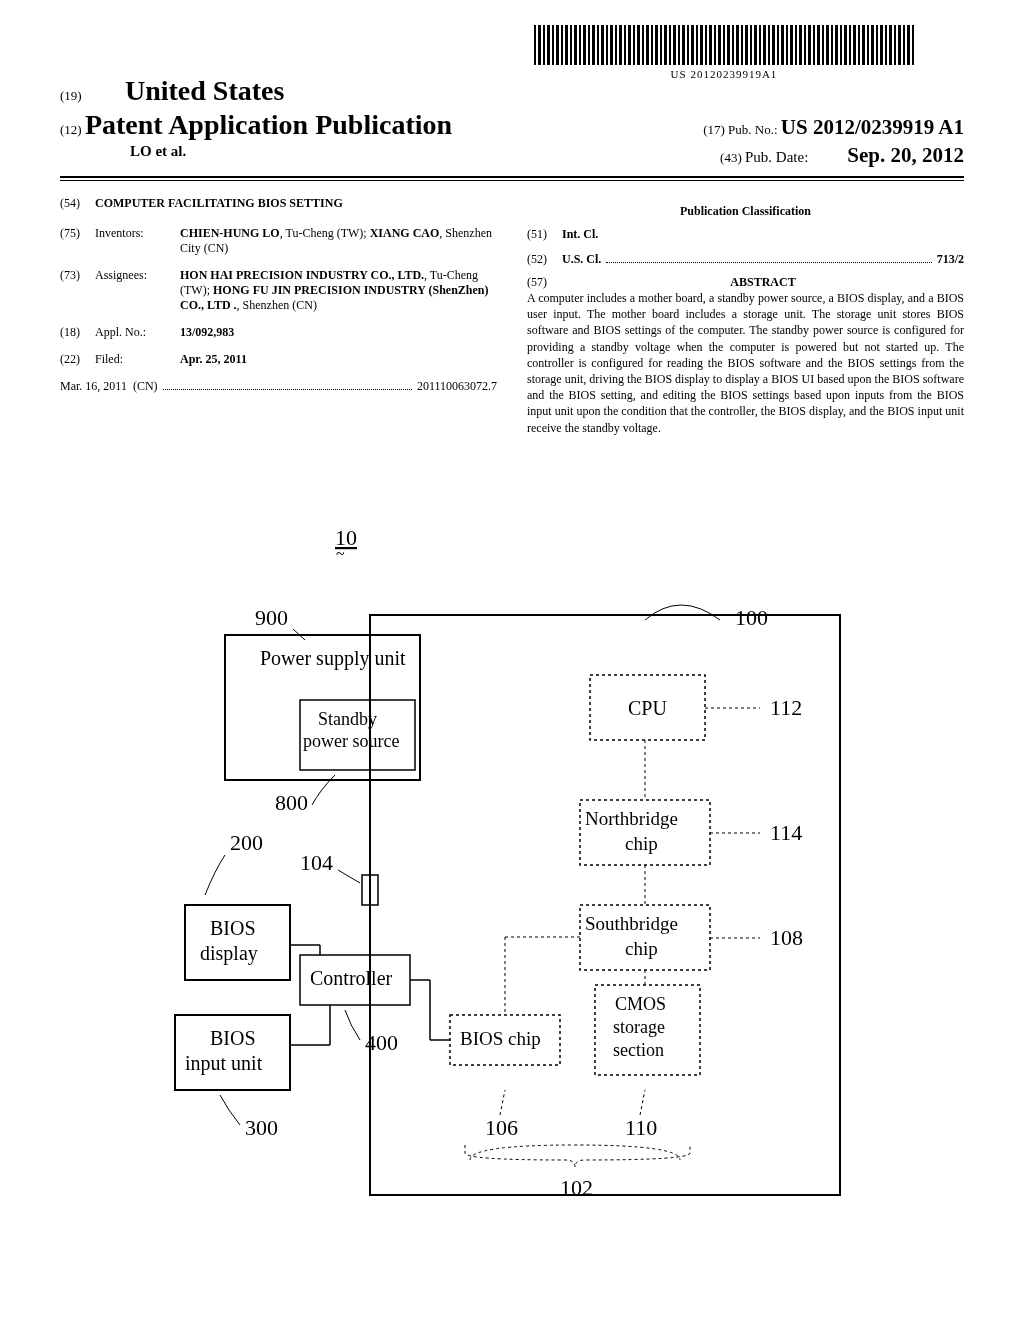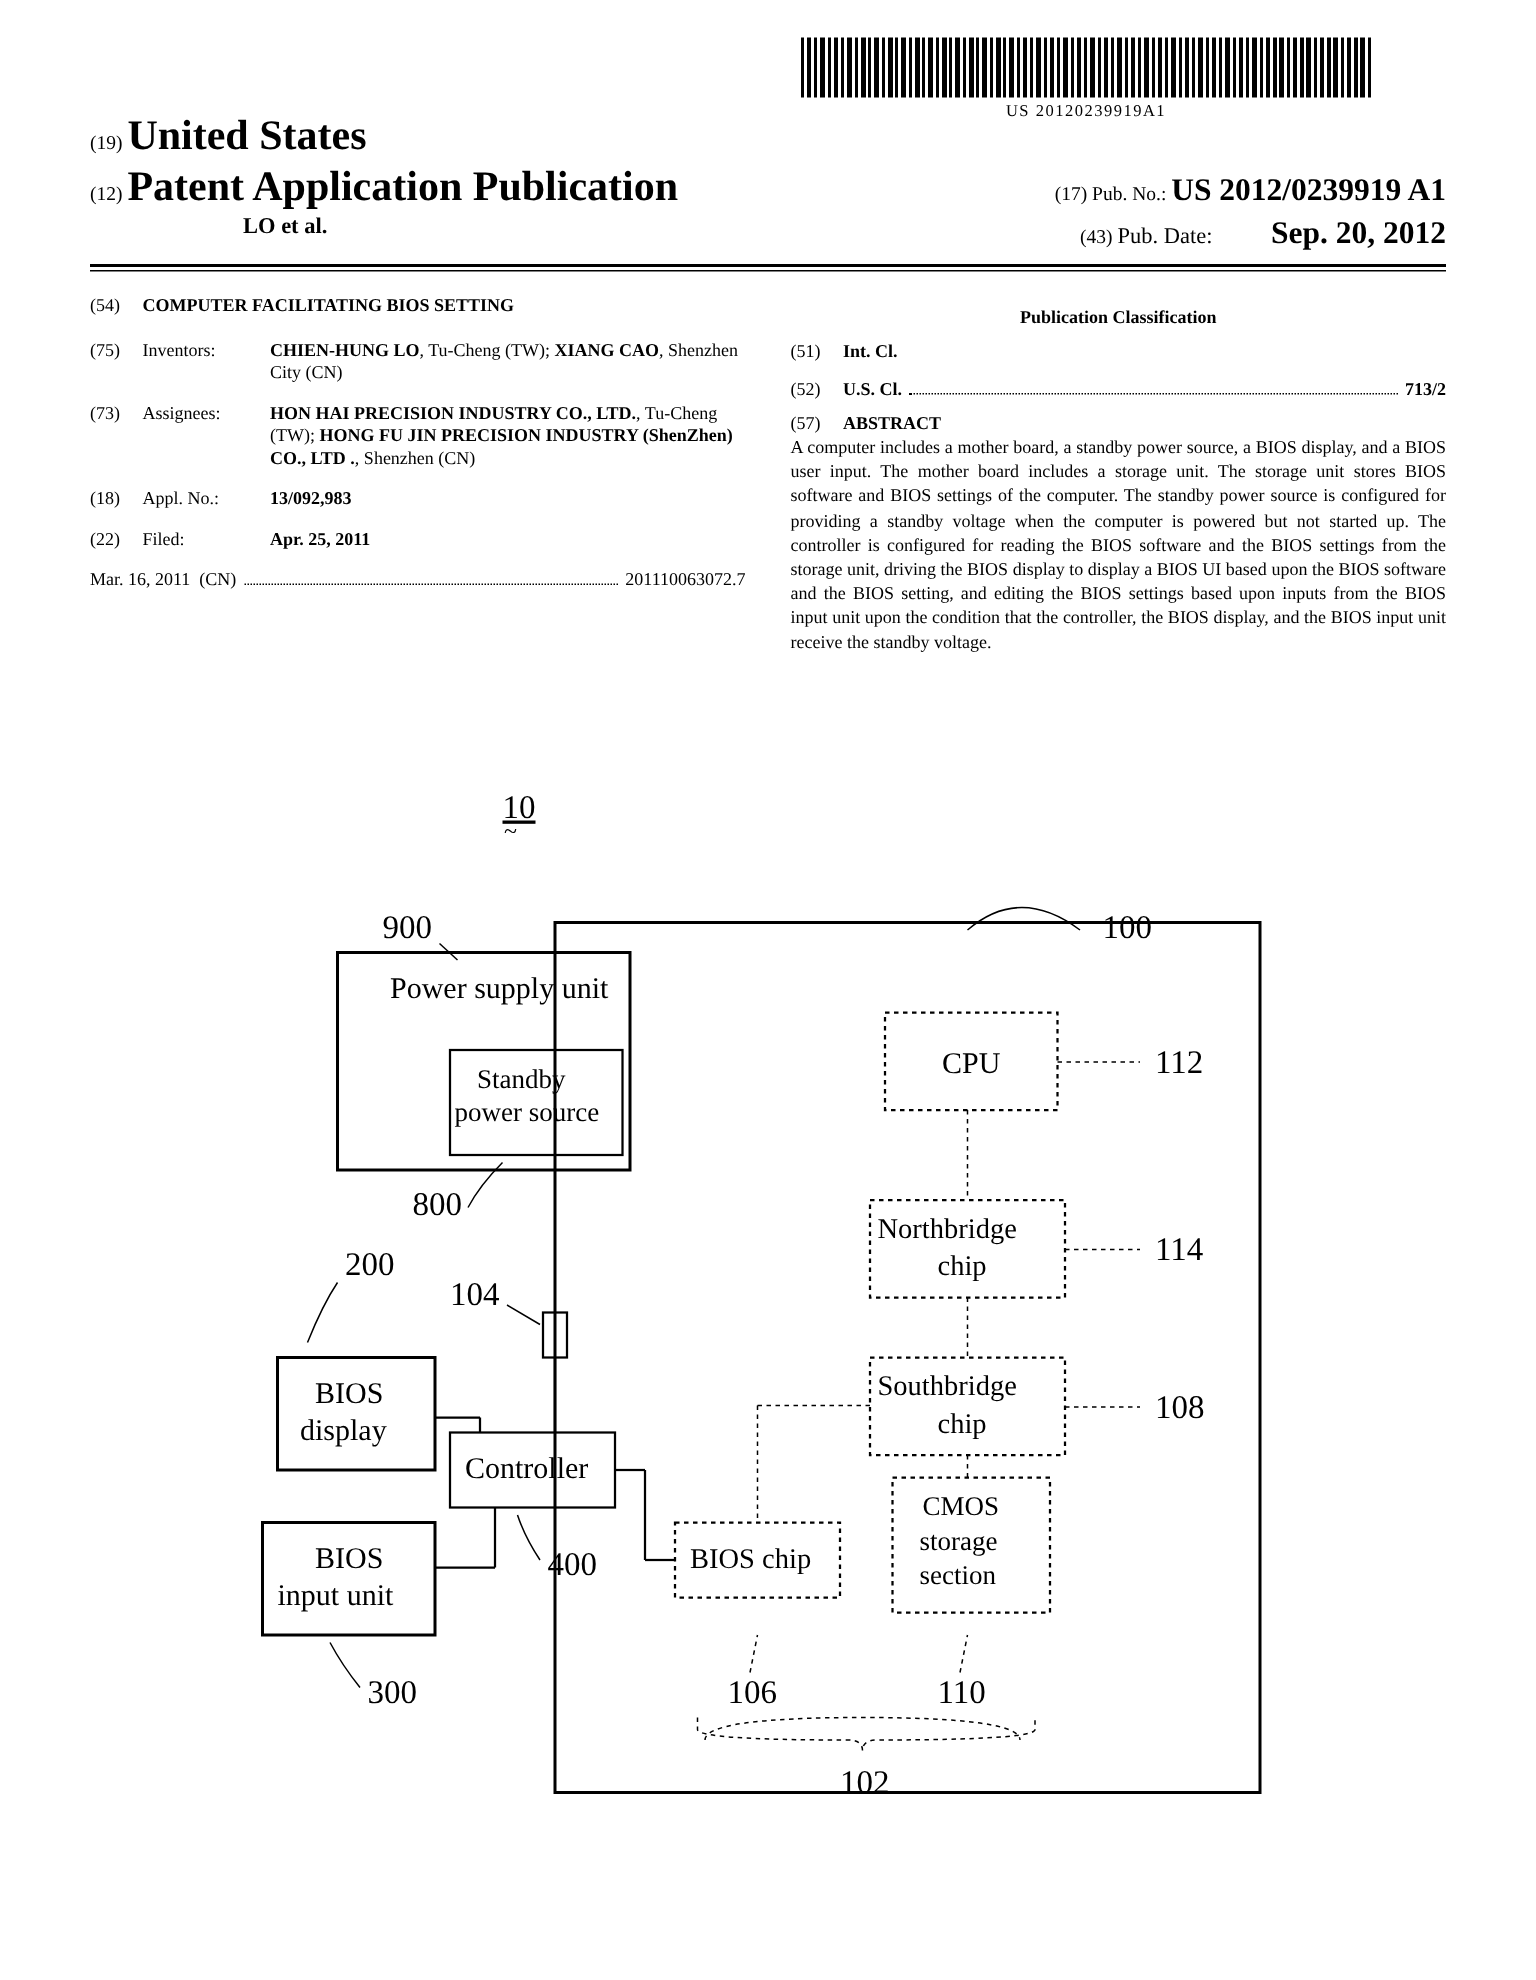--- a/index.html
+++ b/index.html
@@ -29,20 +29,21 @@
     }
     .header {
       margin-top: 55px;
     }
     .country-line {
       font-size: 13px;
     }
     .country-name {
       font-size: 28px;
       font-weight: bold;
+      margin-left: 40px;
     }
     .pub-line {
       display: flex;
       justify-content: space-between;
       align-items: baseline;
       margin-top: 2px;
     }
     .pub-left {
       font-size: 13px;
     }
@@ -60,21 +61,21 @@
     }
     .authors-line {
       display: flex;
       justify-content: space-between;
       margin-top: 2px;
       font-size: 13px;
     }
     .authors {
       font-weight: bold;
       font-size: 15px;
-      margin-left: 102px;
+      margin-left: 70px;
     }
     .pub-date-label {
       font-size: 15px;
     }
     .pub-date-value {
       font-size: 21px;
       font-weight: bold;
     }
     .hr1 {
       border: none;
@@ -244,21 +245,21 @@
       </div>
     </div>
     <div class="uscl-row">
       <div class="field-num">(52)</div>
       <div class="bold">U.S. Cl.</div>
       <span class="dots"></span>
       <div class="bold">713/2</div>
     </div>
     <div style="display:flex; margin-top:8px">
       <div class="field-num">(57)</div>
-      <div class="bold" style="flex:1; text-align:left">ABSTRACT</div>
+      <div class="bold" style="flex:1; text-align:center">ABSTRACT</div>
     </div>
     <div class="abstract-text">A computer includes a mother board, a standby power source, a BIOS display, and a BIOS user input. The mother board includes a storage unit. The storage unit stores BIOS software and BIOS settings of the computer. The standby power source is configured for providing a standby voltage when the computer is powered but not started up. The controller is configured for reading the BIOS software and the BIOS settings from the storage unit, driving the BIOS display to display a BIOS UI based upon the BIOS software and the BIOS setting, and editing the BIOS settings based upon inputs from the BIOS input unit upon the condition that the controller, the BIOS display, and the BIOS input unit receive the standby voltage.</div>
   </div>
 </div>
 
 <div class="diagram">
   <svg viewBox="0 0 1024 750">
 
     <text x="335" y="20" font-size="22" text-decoration="underline">10</text>
     <text x="336" y="34" font-size="16">~</text>

